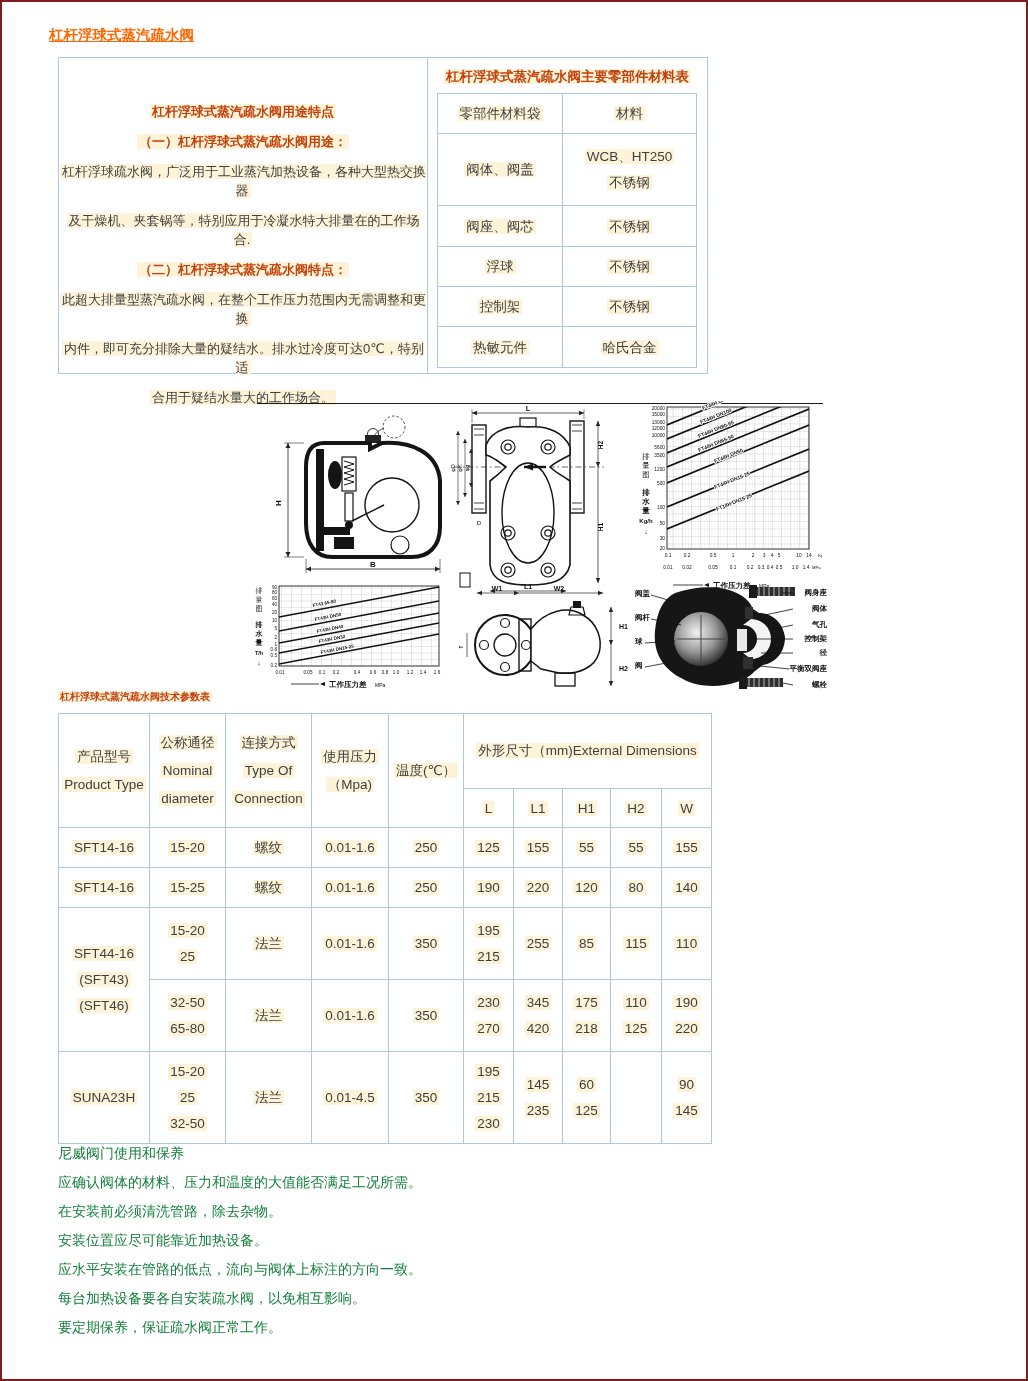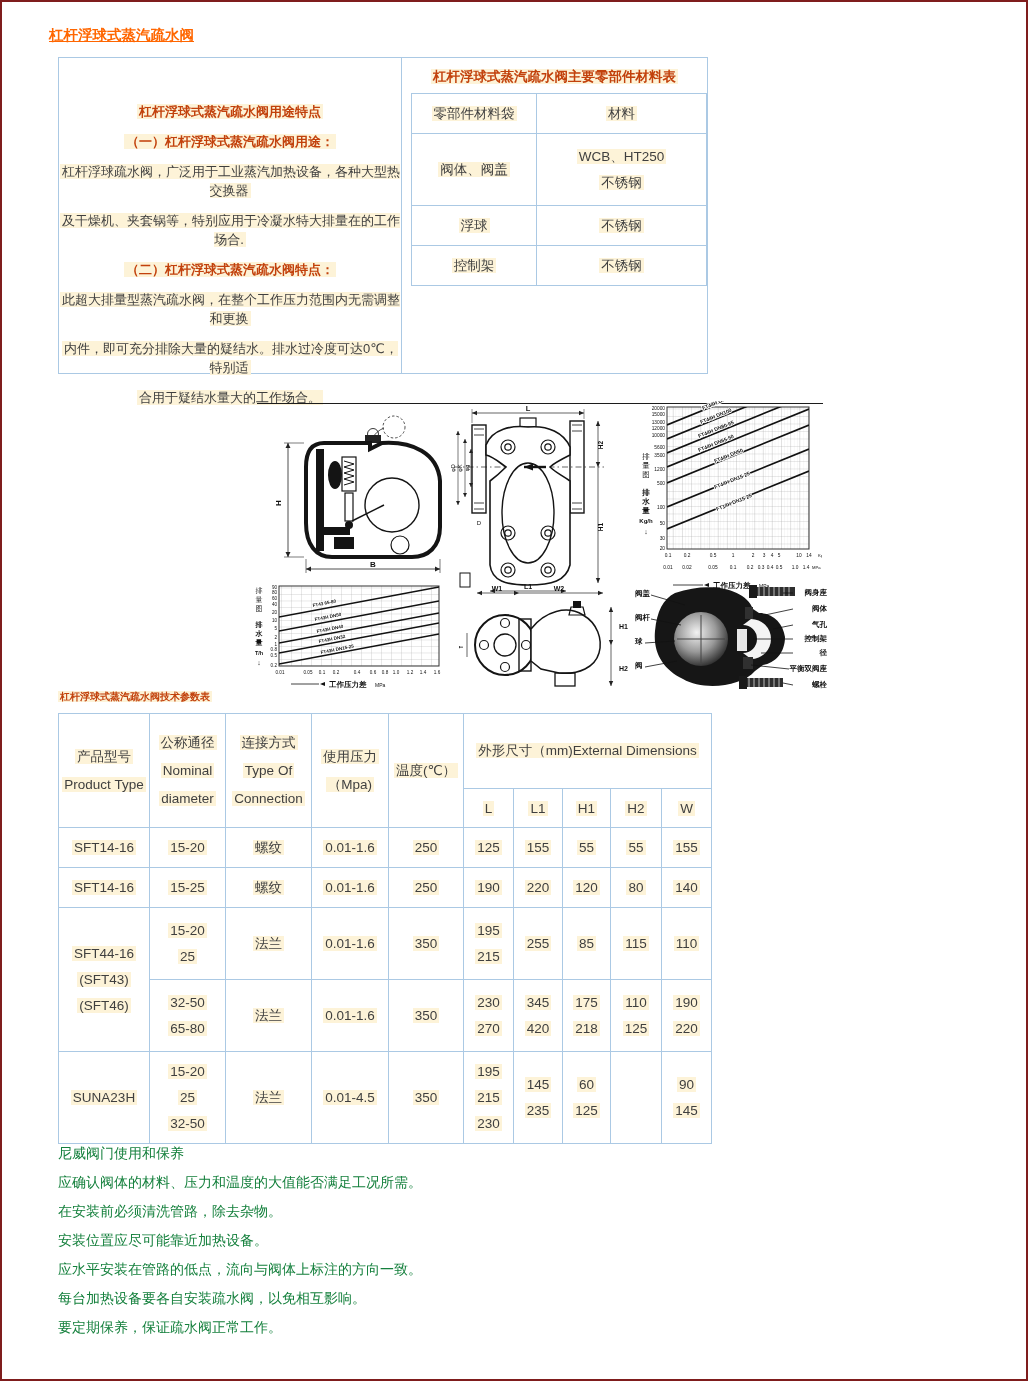--- a/index.html
+++ b/index.html
@@ -11,21 +11,21 @@
   a.page-title{position:absolute;left:47px;top:24px;font-size:14.5px;font-weight:bold;
         color:#ff6600;text-decoration:underline;cursor:pointer;}
   
   .topbox{position:absolute;left:56px;top:55px;width:650px;height:317px;
         border:1px solid #abc9e4;box-sizing:border-box;display:flex;}
   .leftpane{width:369px;border-right:1px solid #abc9e4;box-sizing:border-box;
         padding-top:44px;text-align:center;font-size:13px;}
   .leftpane .ln{margin-bottom:11px;line-height:19px;}
   .rightpane{flex:1;padding-top:10px;}
   .mtable-title{text-align:center;font-size:13.5px;margin-bottom:7px;}
-  table.mtable{border-collapse:collapse;margin-left:9px;width:296px;table-layout:fixed;}
+  table.mtable{border-collapse:collapse;margin-left:9px;width:260px;table-layout:fixed;}
   table.mtable td{border:1px solid #abc9e4;text-align:center;font-size:13.5px;
         vertical-align:middle;padding:0;}
   .cell-lines div{margin:7px 0;line-height:19px;}
   .hdr-lines div{margin:9px 0;line-height:19px;}
   
   .diagrams{position:absolute;left:235px;top:393px;width:592px;height:300px;}
   .diagrams .toprule{position:absolute;left:20px;top:8px;width:566px;height:1px;background:#1c1c1c;}
   .diagrams svg{position:absolute;}
   svg text{font-family:"Liberation Sans","DejaVu Sans",sans-serif;fill:#111;}
   
@@ -76,41 +76,65 @@
                   <div><span class="hl">阀体、阀盖</span></div>
                 </div>
               </td>
           <td>
                 <div class="cell-lines">
                   <div><span class="hl">WCB、HT250</span></div>
                   <div><span class="hl">不锈钢</span></div>
                 </div>
               </td>
         </tr>
-        <tr style="height:40px;">
-          <td>
-                <div class="cell-lines">
-                  <div><span class="hl">浮球</span></div>
+        <tr style="height:41px;">
+          <td>
+                <div class="cell-lines">
+                  <div><span class="hl">阀座、阀芯</span></div>
                 </div>
               </td>
           <td>
                 <div class="cell-lines">
                   <div><span class="hl">不锈钢</span></div>
                 </div>
               </td>
         </tr>
         <tr style="height:40px;">
           <td>
                 <div class="cell-lines">
+                  <div><span class="hl">浮球</span></div>
+                </div>
+              </td>
+          <td>
+                <div class="cell-lines">
+                  <div><span class="hl">不锈钢</span></div>
+                </div>
+              </td>
+        </tr>
+        <tr style="height:40px;">
+          <td>
+                <div class="cell-lines">
                   <div><span class="hl">控制架</span></div>
                 </div>
               </td>
           <td>
                 <div class="cell-lines">
                   <div><span class="hl">不锈钢</span></div>
+                </div>
+              </td>
+        </tr>
+        <tr style="height:41px;">
+          <td>
+                <div class="cell-lines">
+                  <div><span class="hl">热敏元件</span></div>
+                </div>
+              </td>
+          <td>
+                <div class="cell-lines">
+                  <div><span class="hl">哈氏合金</span></div>
                 </div>
               </td>
         </tr>
       </tbody>
         </table>
     </div>
   </div>
 
   <div class="diagrams">
     <div class="toprule"></div>

